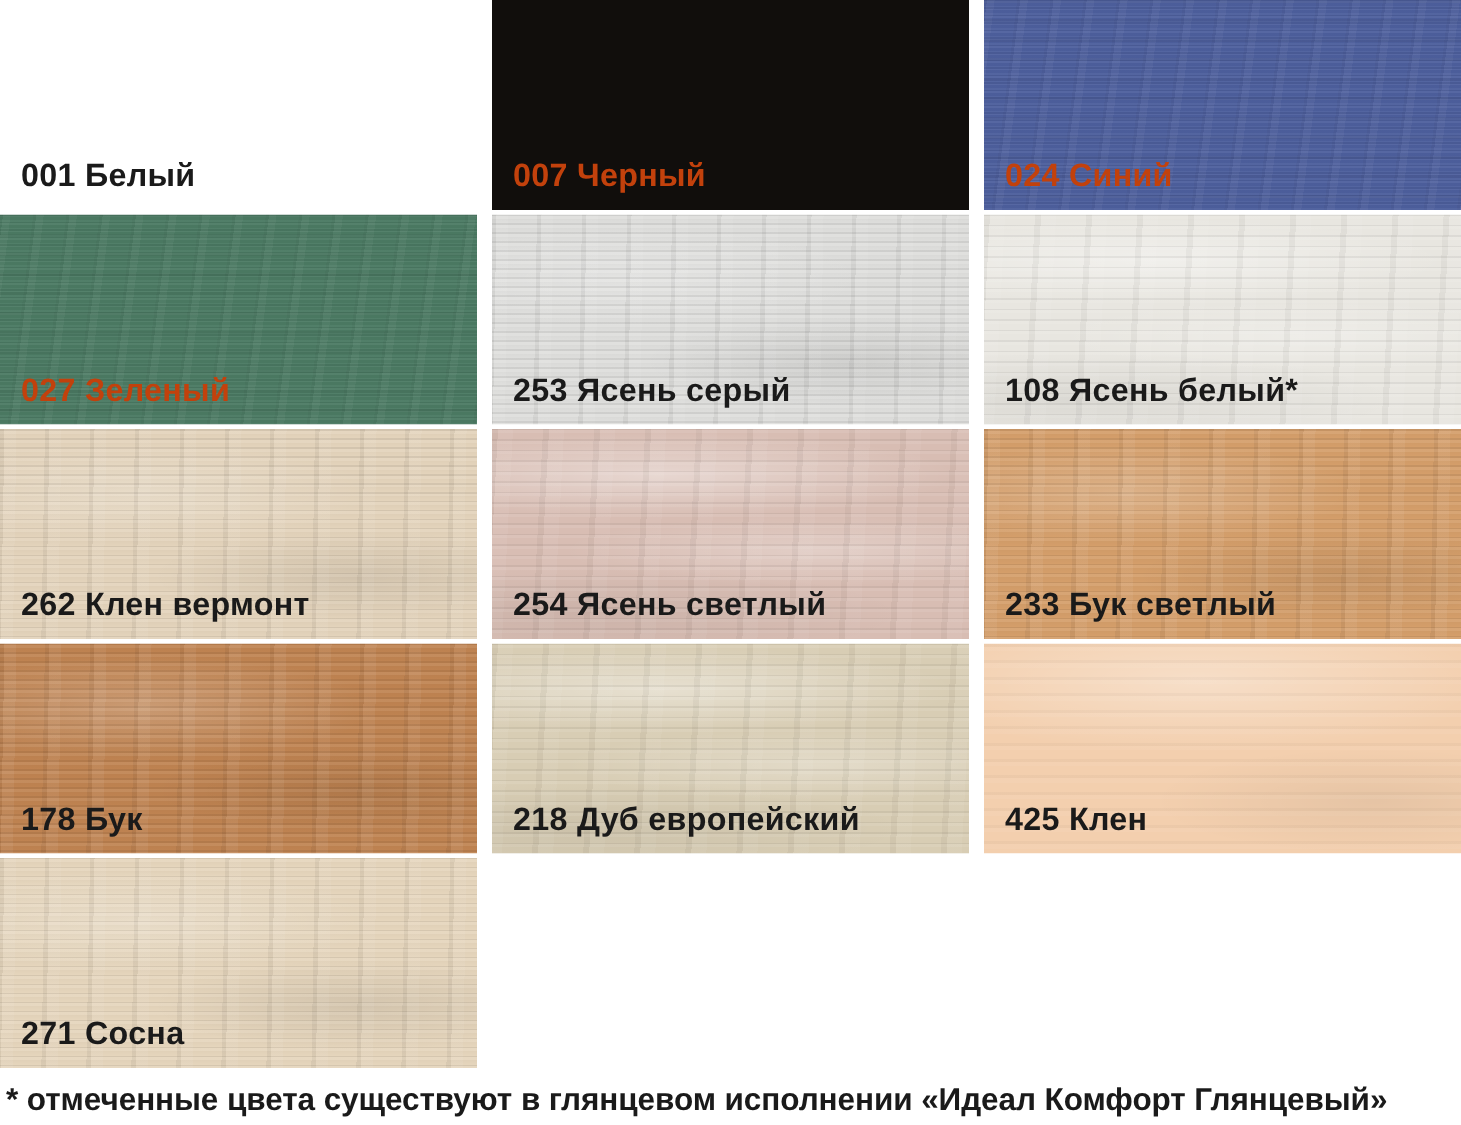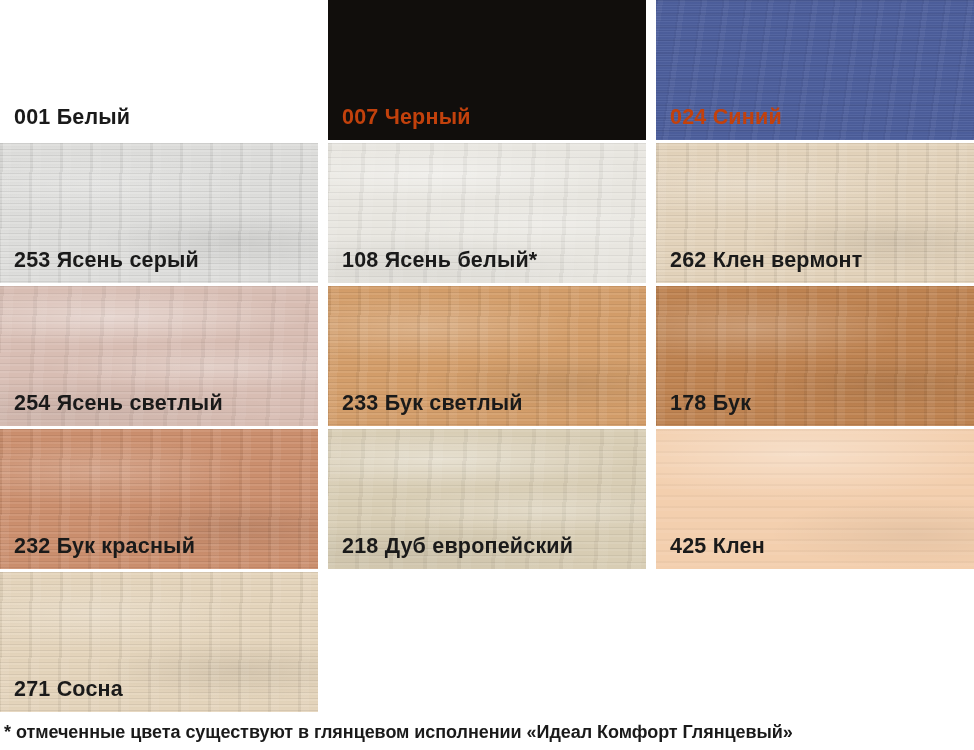--- a/index.html
+++ b/index.html
@@ -176,21 +176,21 @@
   .tex-maple { background-color: #f3cfae; }
 
   
   .tex-pine { background-color: #e5d5bc; }
 
   
   #footnote {
     position: absolute;
     left: 4px;
     top: 722px;
-    font-size: 18px;
+    font-size: 21px;
     font-weight: bold;
     color: #1a1a1a;
     letter-spacing: -0.05px;
     white-space: nowrap;
   }
 </style>
 </head>
 <body>
 
 <div id="swatch-page">
@@ -206,20 +206,24 @@
       <div class="swatch-texture tex-black"></div>
       <div class="swatch-label label-light">007 Черный</div>
     </div>
 
 
     <div class="swatch">
       <div class="swatch-texture tex-blue grain-fine"></div>
       <div class="swatch-label label-light">024 Синий</div>
     </div>
 
+    <div class="swatch">
+      <div class="swatch-texture tex-green grain-fine"></div>
+      <div class="swatch-label label-light">027 Зеленый</div>
+    </div>
 
     <div class="swatch">
       <div class="swatch-texture tex-ash-grey grain-streaky"></div>
       <div class="swatch-label label-dark">253 Ясень серый</div>
     </div>
 
     <div class="swatch">
       <div class="swatch-texture tex-ash-white grain-wavy"></div>
       <div class="swatch-label label-dark">108 Ясень белый*</div>
     </div>
@@ -237,24 +241,20 @@
     <div class="swatch">
       <div class="swatch-texture tex-beech-light grain-streaky"></div>
       <div class="swatch-label label-dark">233 Бук светлый</div>
     </div>
 
     <div class="swatch">
       <div class="swatch-texture tex-beech grain-streaky"></div>
       <div class="swatch-label label-dark">178 Бук</div>
     </div>
 
-    <div class="swatch">
-      <div class="swatch-texture tex-beech-red grain-streaky"></div>
-      <div class="swatch-label label-dark">232 Бук красный</div>
-    </div>
 
     <div class="swatch">
       <div class="swatch-texture tex-oak-eu grain-wavy"></div>
       <div class="swatch-label label-dark">218 Дуб европейский</div>
     </div>
 
     <div class="swatch">
       <div class="swatch-texture tex-maple grain-smooth"></div>
       <div class="swatch-label label-dark">425 Клен</div>
     </div>

